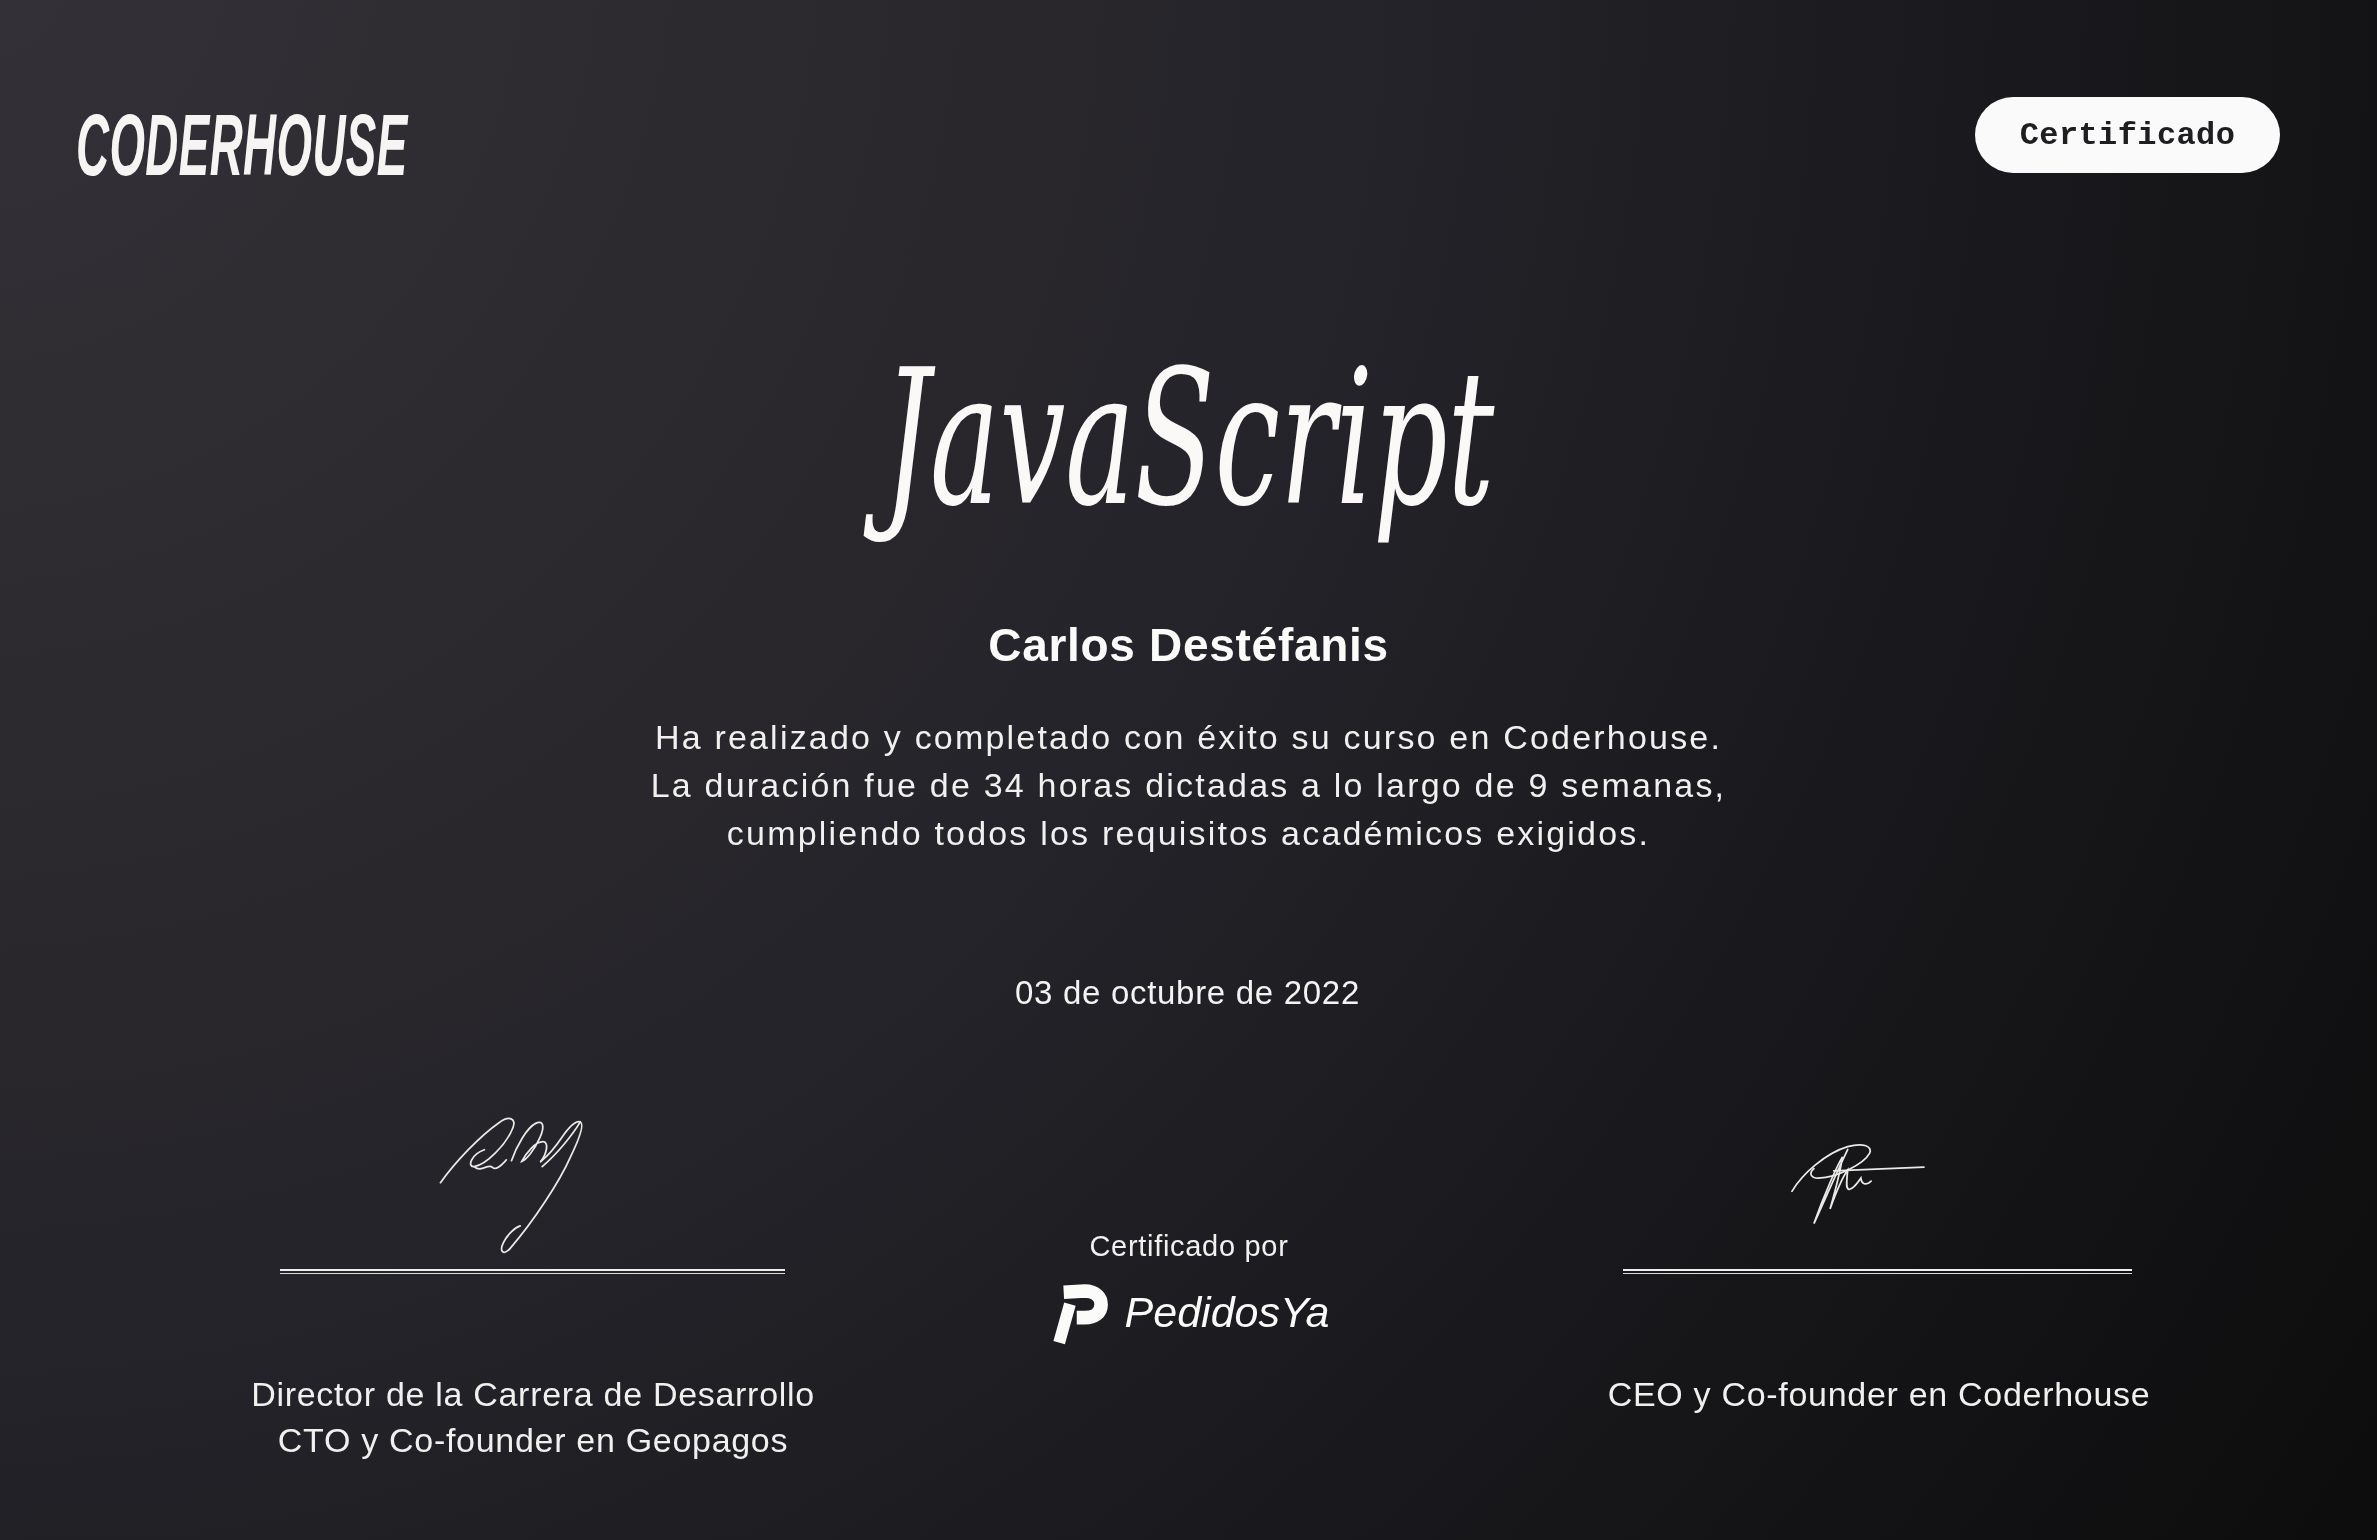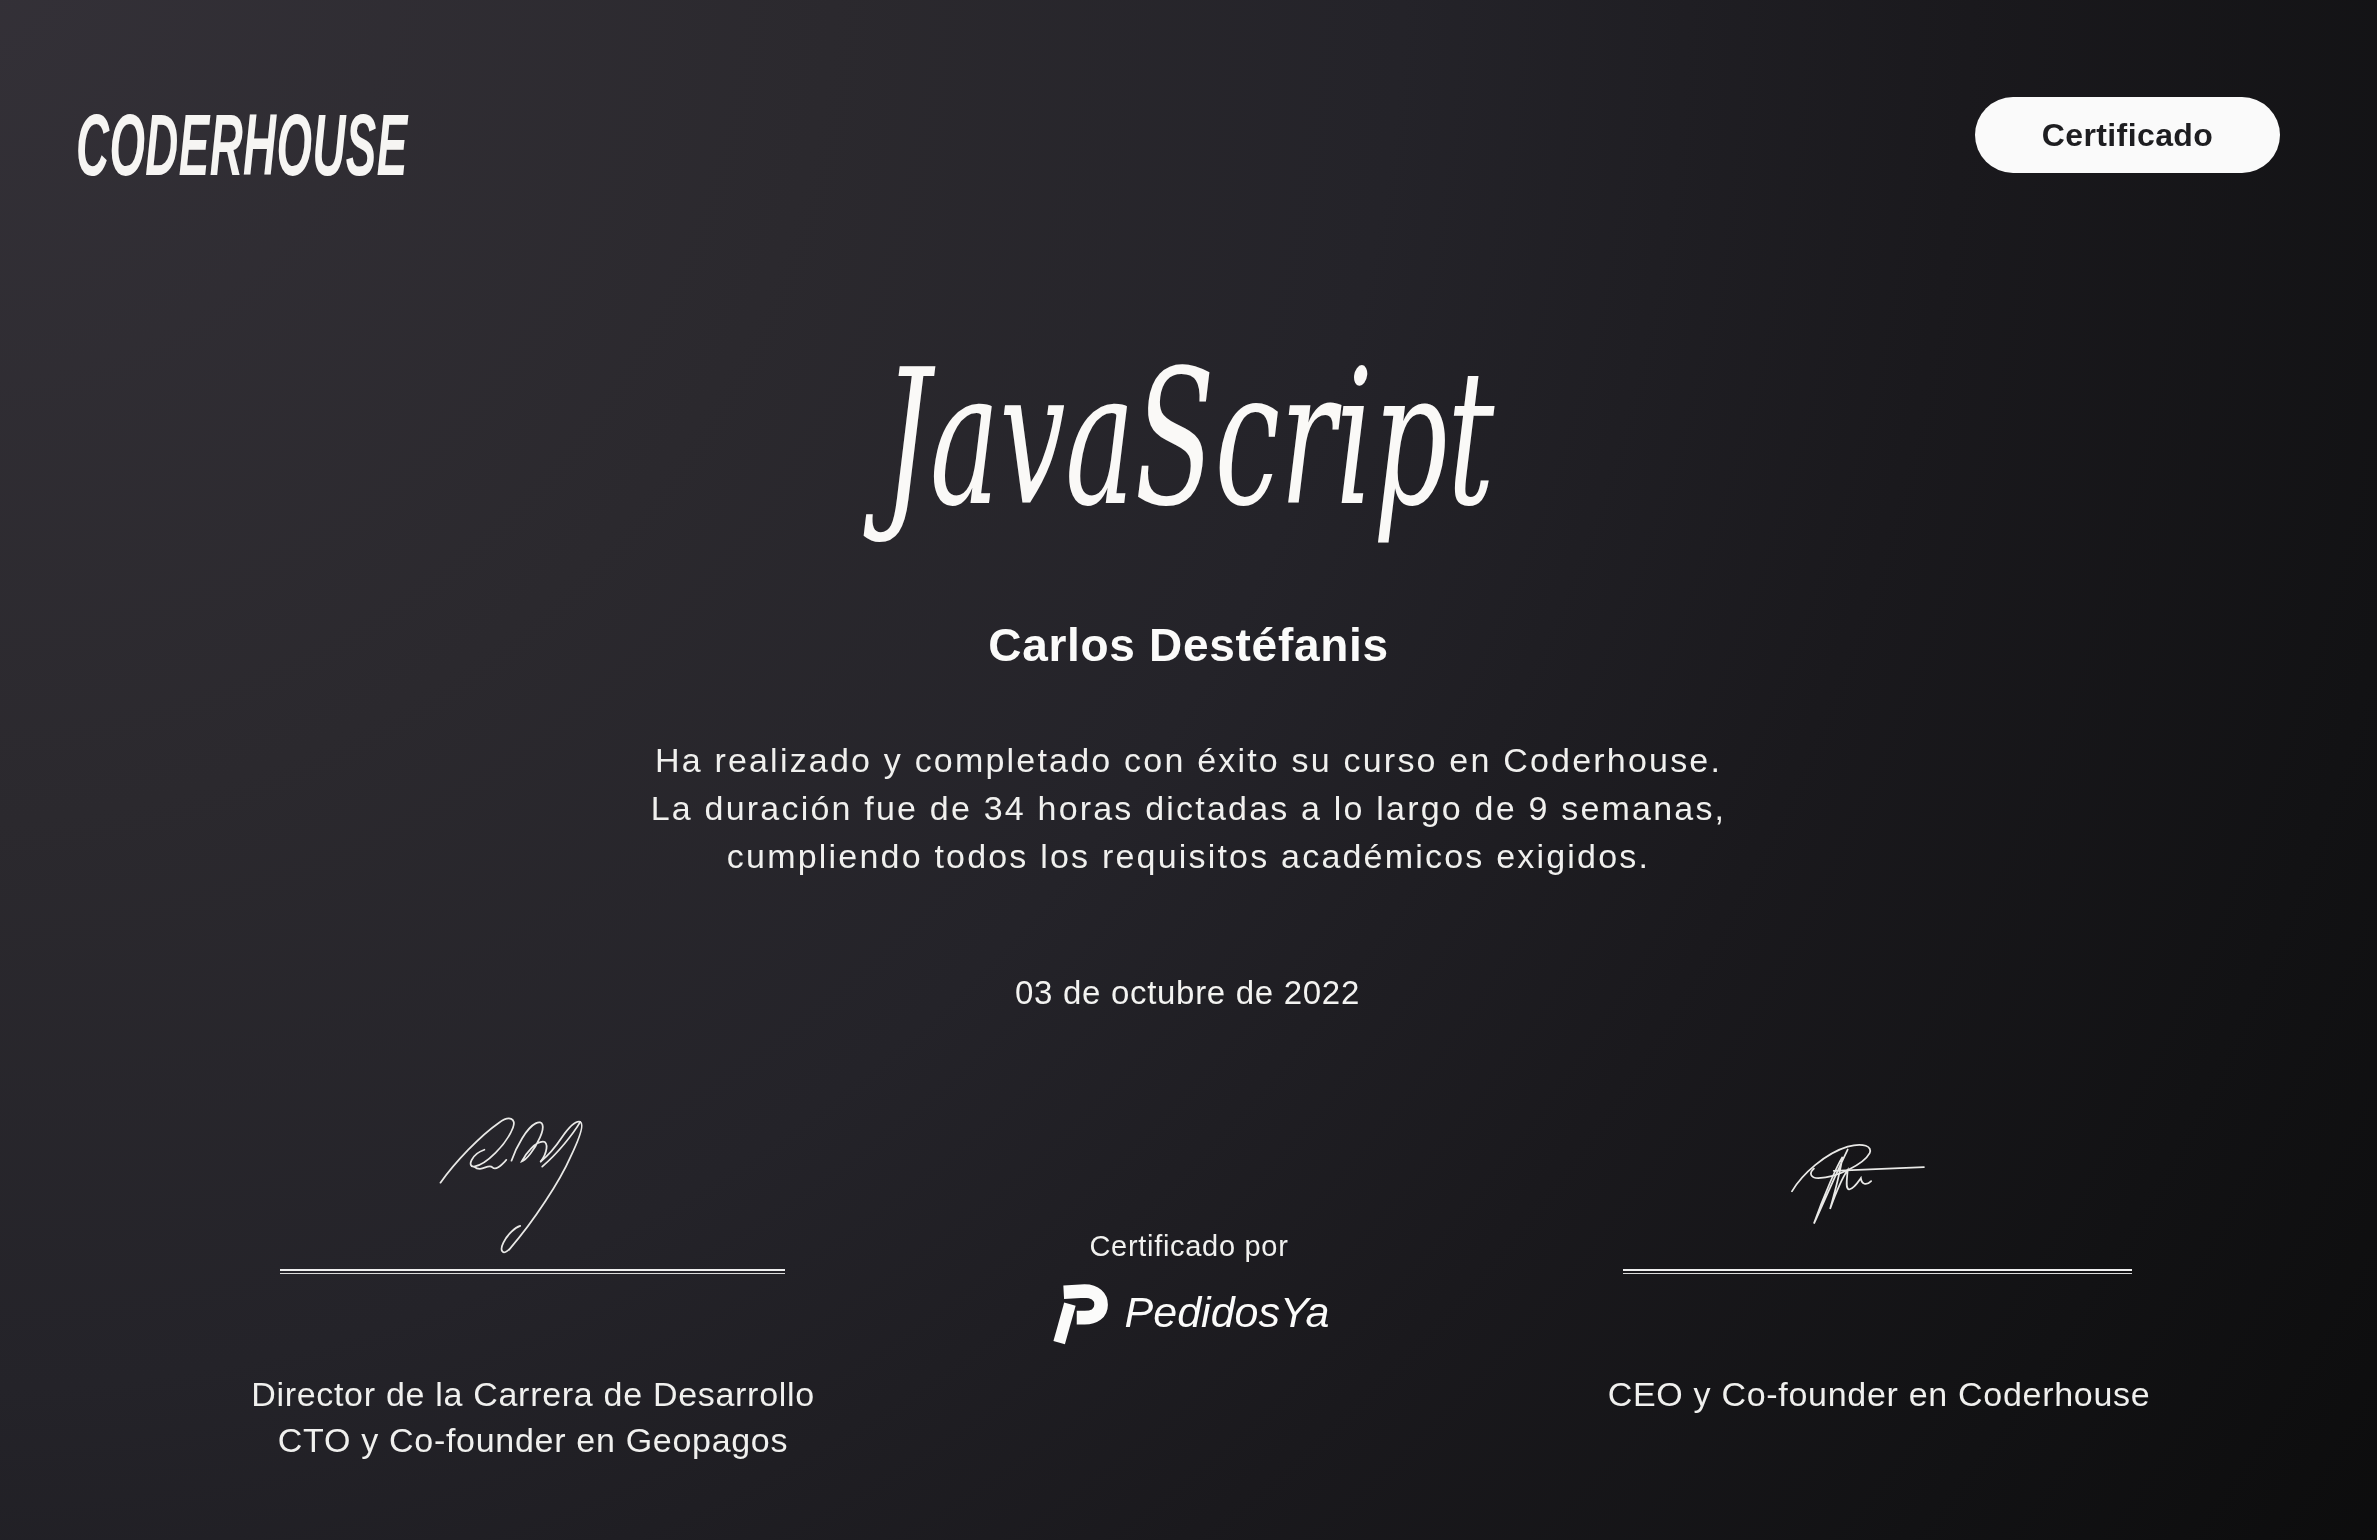--- a/index.html
+++ b/index.html
@@ -21,40 +21,41 @@
     letter-spacing:0.7px;white-space:nowrap;
     transform:scaleX(0.52);transform-origin:left top;
     color:#f6f5f3;
   }
   .badge{
     position:absolute;left:1975px;top:97px;
     width:305px;height:76px;border-radius:38px;
     background:#fafafa;
     display:flex;align-items:center;justify-content:center;
     cursor:pointer;
+    font-family:Liberation Mono, monospace;
   }
   .badge span{
     font-size:32px;font-weight:700;color:#1e1e21;letter-spacing:0.4px;
   }
   
   .title-wrap{position:absolute;left:0;top:339px;width:2377px;text-align:center;}
   .course-title{
     display:inline-block;
     font-family:"DejaVu Serif", serif;font-style:italic;font-weight:500;
     font-size:188px;line-height:1.05;color:#faf9f7;
     transform:scaleX(0.62);transform-origin:center top;
     white-space:nowrap;
   }
   .student-name{
     position:absolute;left:0;top:618px;width:2377px;text-align:center;
     font-size:46px;font-weight:700;letter-spacing:0.7px;color:#fbfbfa;
   }
   .description{
     position:absolute;left:0;top:713px;width:2377px;text-align:center;
-    font-size:34px;line-height:48px;letter-spacing:2.2px;color:#f0f0ee;margin-top:23px;
+    font-size:34px;line-height:48px;letter-spacing:2.2px;color:#f0f0ee;
   }
   .description span{display:block;}
   .issue-date{
     position:absolute;left:0;top:974px;width:2375px;text-align:center;
     font-size:33px;letter-spacing:0.7px;color:#f3f3f1;
   }
   
   .sig-svg{position:absolute;}
   .sig-line{
     position:absolute;top:1269px;height:5.1px;

